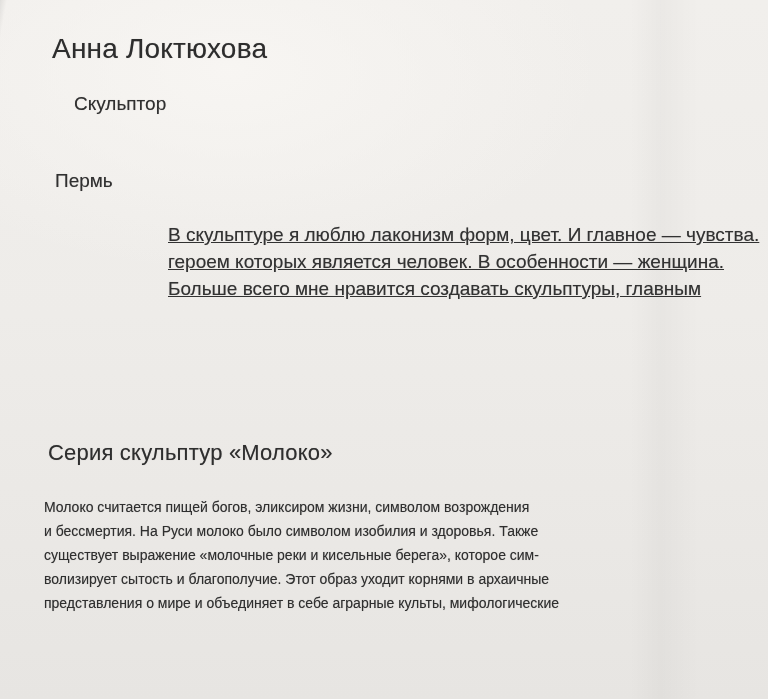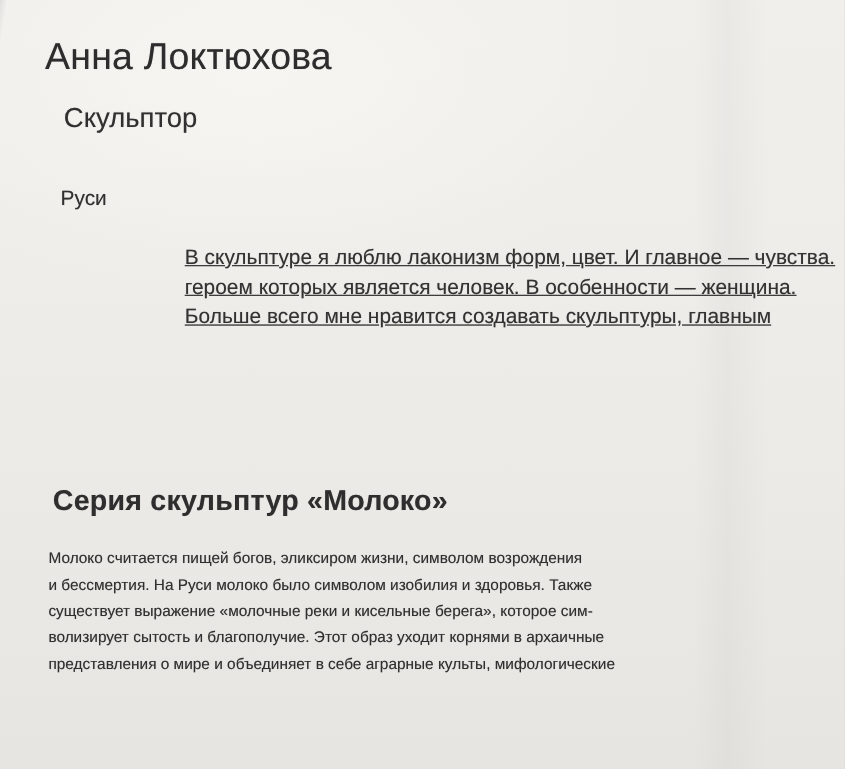--- a/index.html
+++ b/index.html
@@ -20,33 +20,33 @@
       linear-gradient(to right, rgba(0,0,0,0) 82%, rgba(0,0,0,0.028) 86%, rgba(0,0,0,0) 91%),
       radial-gradient(ellipse 620px 340px at 30% 10%, rgba(248,246,243,0.9) 0%, rgba(248,246,243,0) 60%),
       linear-gradient(to bottom, #f1efec 0%, #eeece9 45%, #eae8e5 78%, #e7e5e2 100%);
   }
   .soft {
     
     text-shadow: 0 0 0.7px rgba(55,55,55,0.45);
   }
   .artist-name {
     position: absolute;
-    left: 41px;
+    left: 52px;
     top: 33px;
     margin: 0;
-    font-size: 34px;
+    font-size: 28px;
     font-weight: 400;
     letter-spacing: 0.2px;
     color: #2d2d2d;
   }
   .artist-role {
     position: absolute;
-    left: 58px;
+    left: 74px;
     top: 93px;
-    font-size: 25px;
+    font-size: 19px;
     color: #303030;
   }
   .artist-city {
     position: absolute;
     left: 55px;
     top: 170px;
     font-size: 19px;
     color: #303030;
   }
   .artist-quote {
@@ -57,22 +57,22 @@
     font-size: 19px;
     line-height: 27px;
     color: #323232;
     text-decoration: underline;
   }
   .series-title {
     position: absolute;
     left: 48px;
     top: 440px;
     margin: 0;
-    font-size: 26px;
-    font-weight: 700;
+    font-size: 22px;
+    font-weight: 400;
     letter-spacing: 0.2px;
     color: #2e2e2e;
   }
   .series-description {
     position: absolute;
     left: 44px;
     top: 495px;
     margin: 0;
     font-size: 14px;
     line-height: 24px;
@@ -82,21 +82,21 @@
 </style>
 </head>
 <body>
 
 <div class="photo">
 
   <h1 class="artist-name soft">Анна Локтюхова</h1>
 
   <div class="artist-role soft">Скульптор</div>
 
-  <div class="artist-city soft">Руси</div>
+  <div class="artist-city soft">Пермь</div>
 
   <blockquote class="artist-quote soft">
     <div class="line">В скульптуре я люблю лаконизм форм, цвет. И главное — чувства.</div>
     <div class="line">героем которых является человек. В особенности — женщина.</div>
     <div class="line">Больше всего мне нравится создавать скульптуры, главным</div>
   </blockquote>
 
   <h2 class="series-title soft">Серия скульптур «Молоко»</h2>
 
   <div class="series-description soft">

